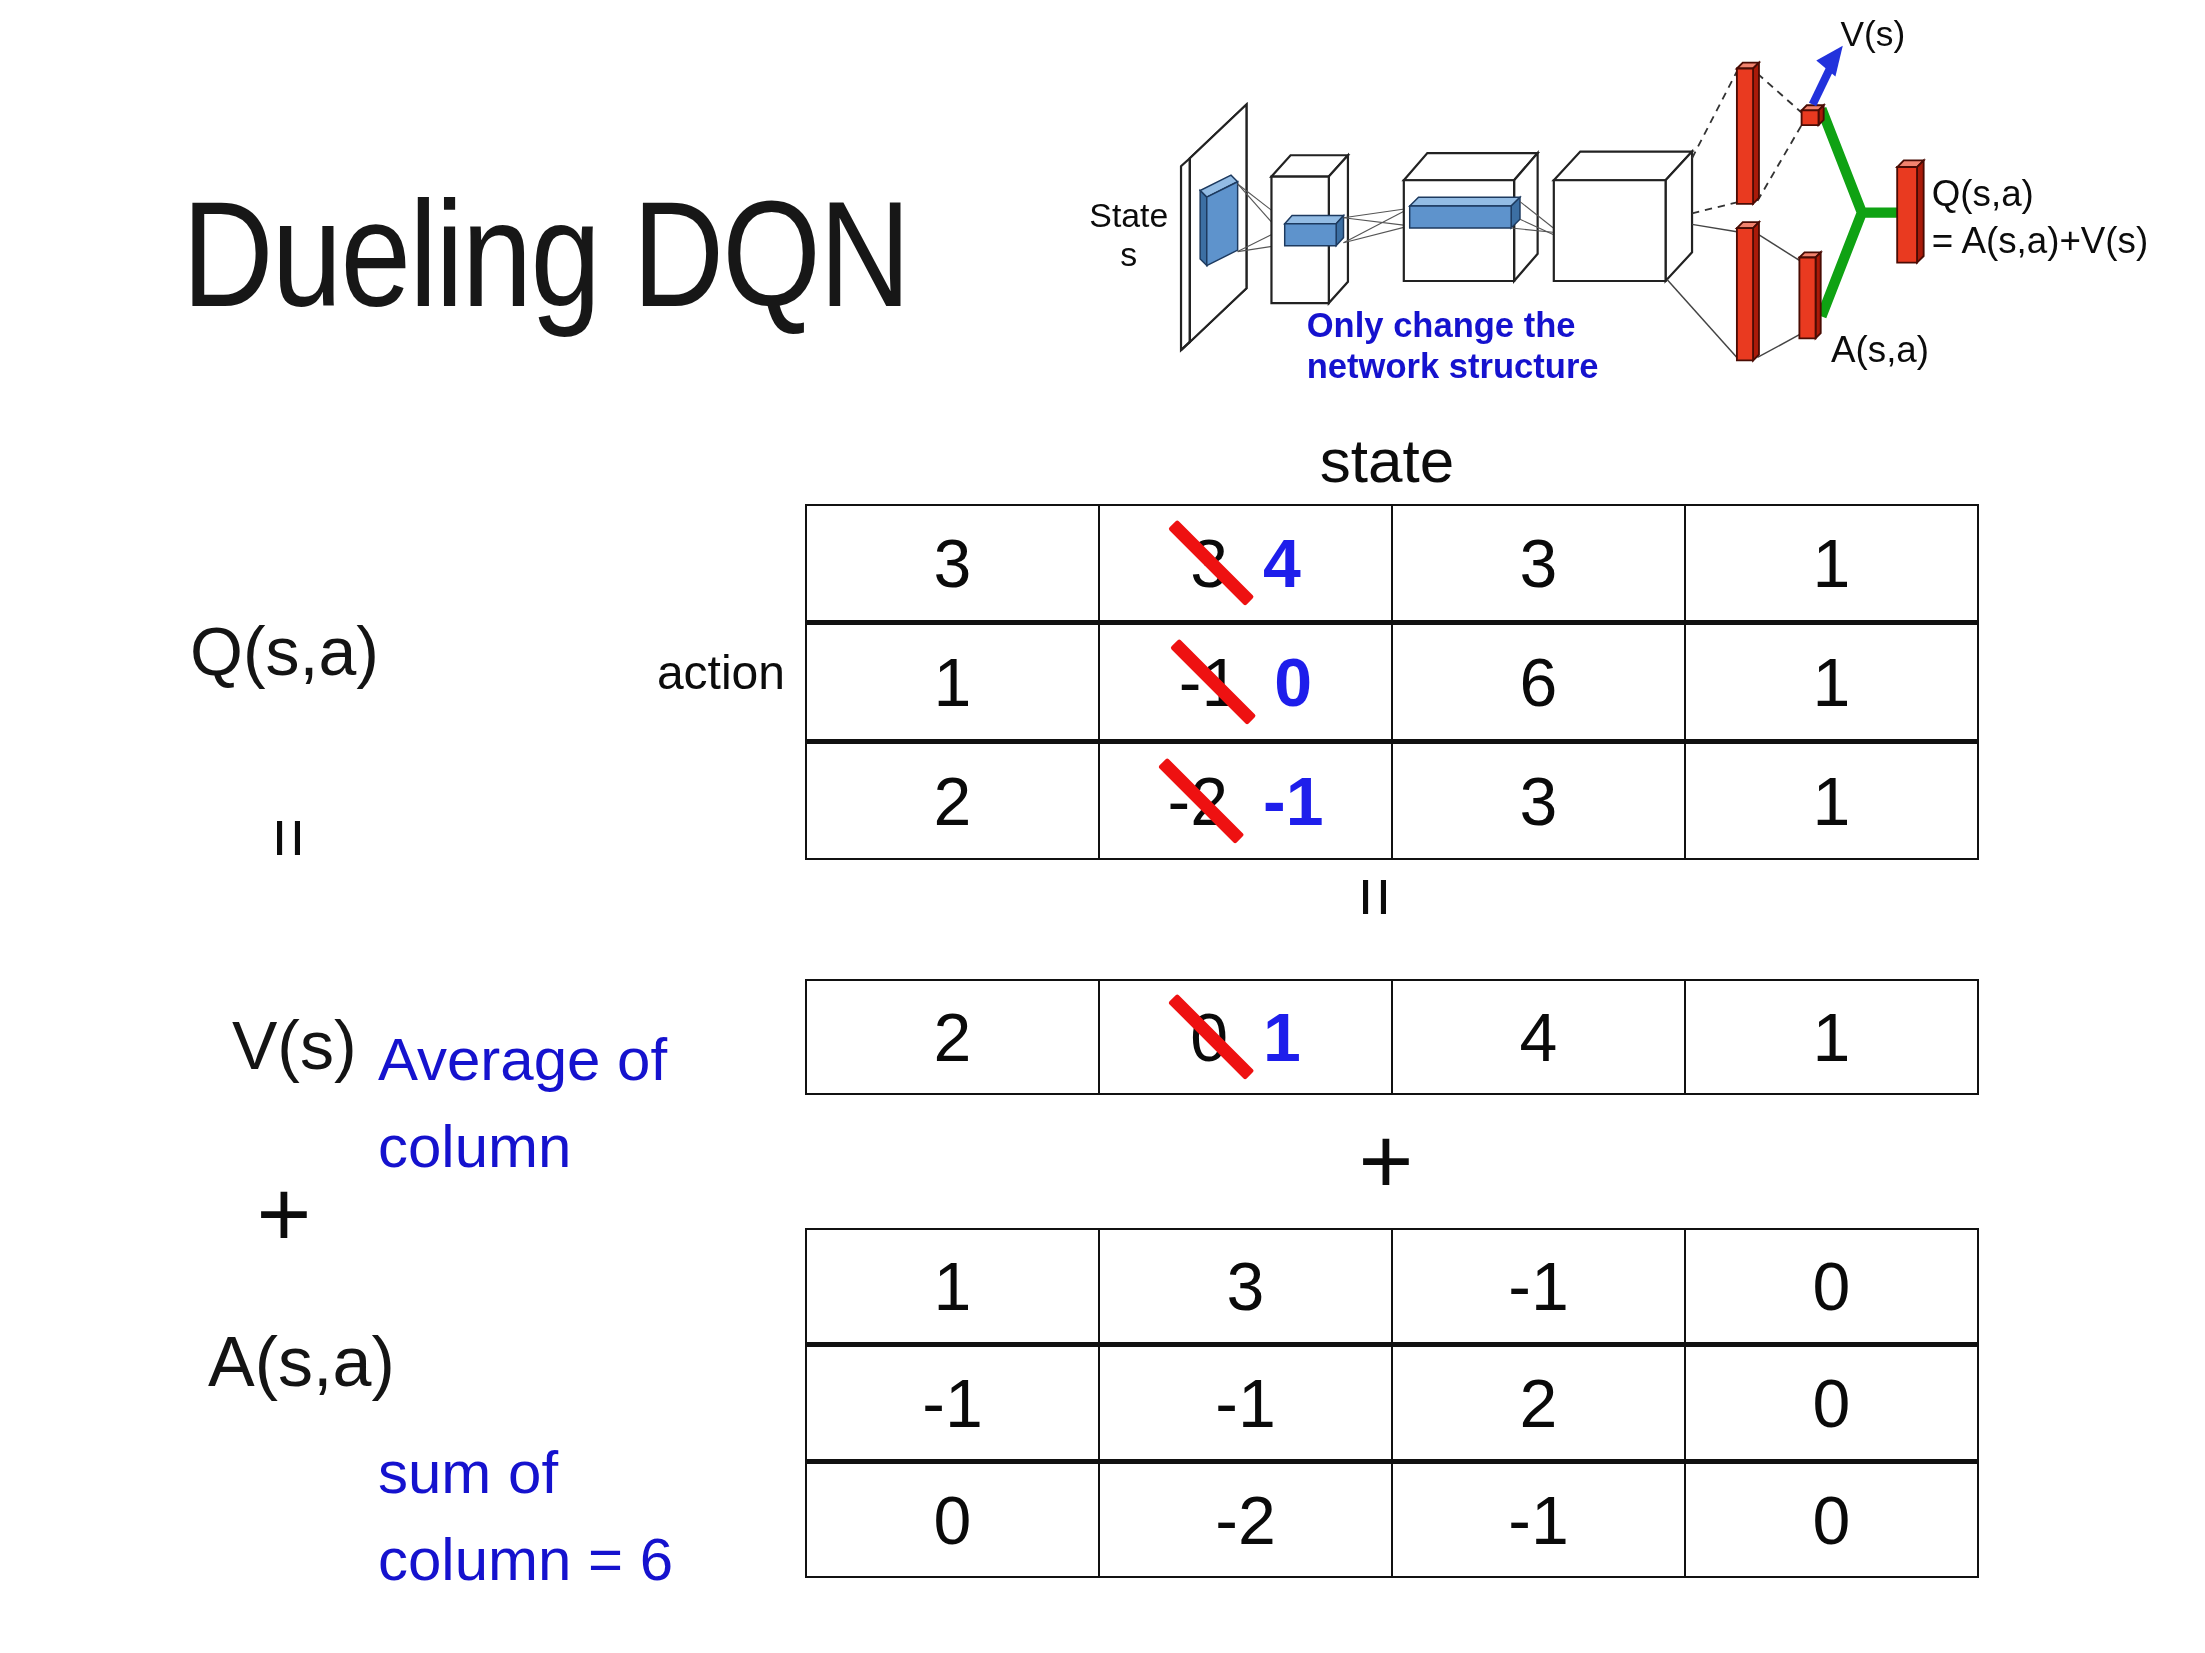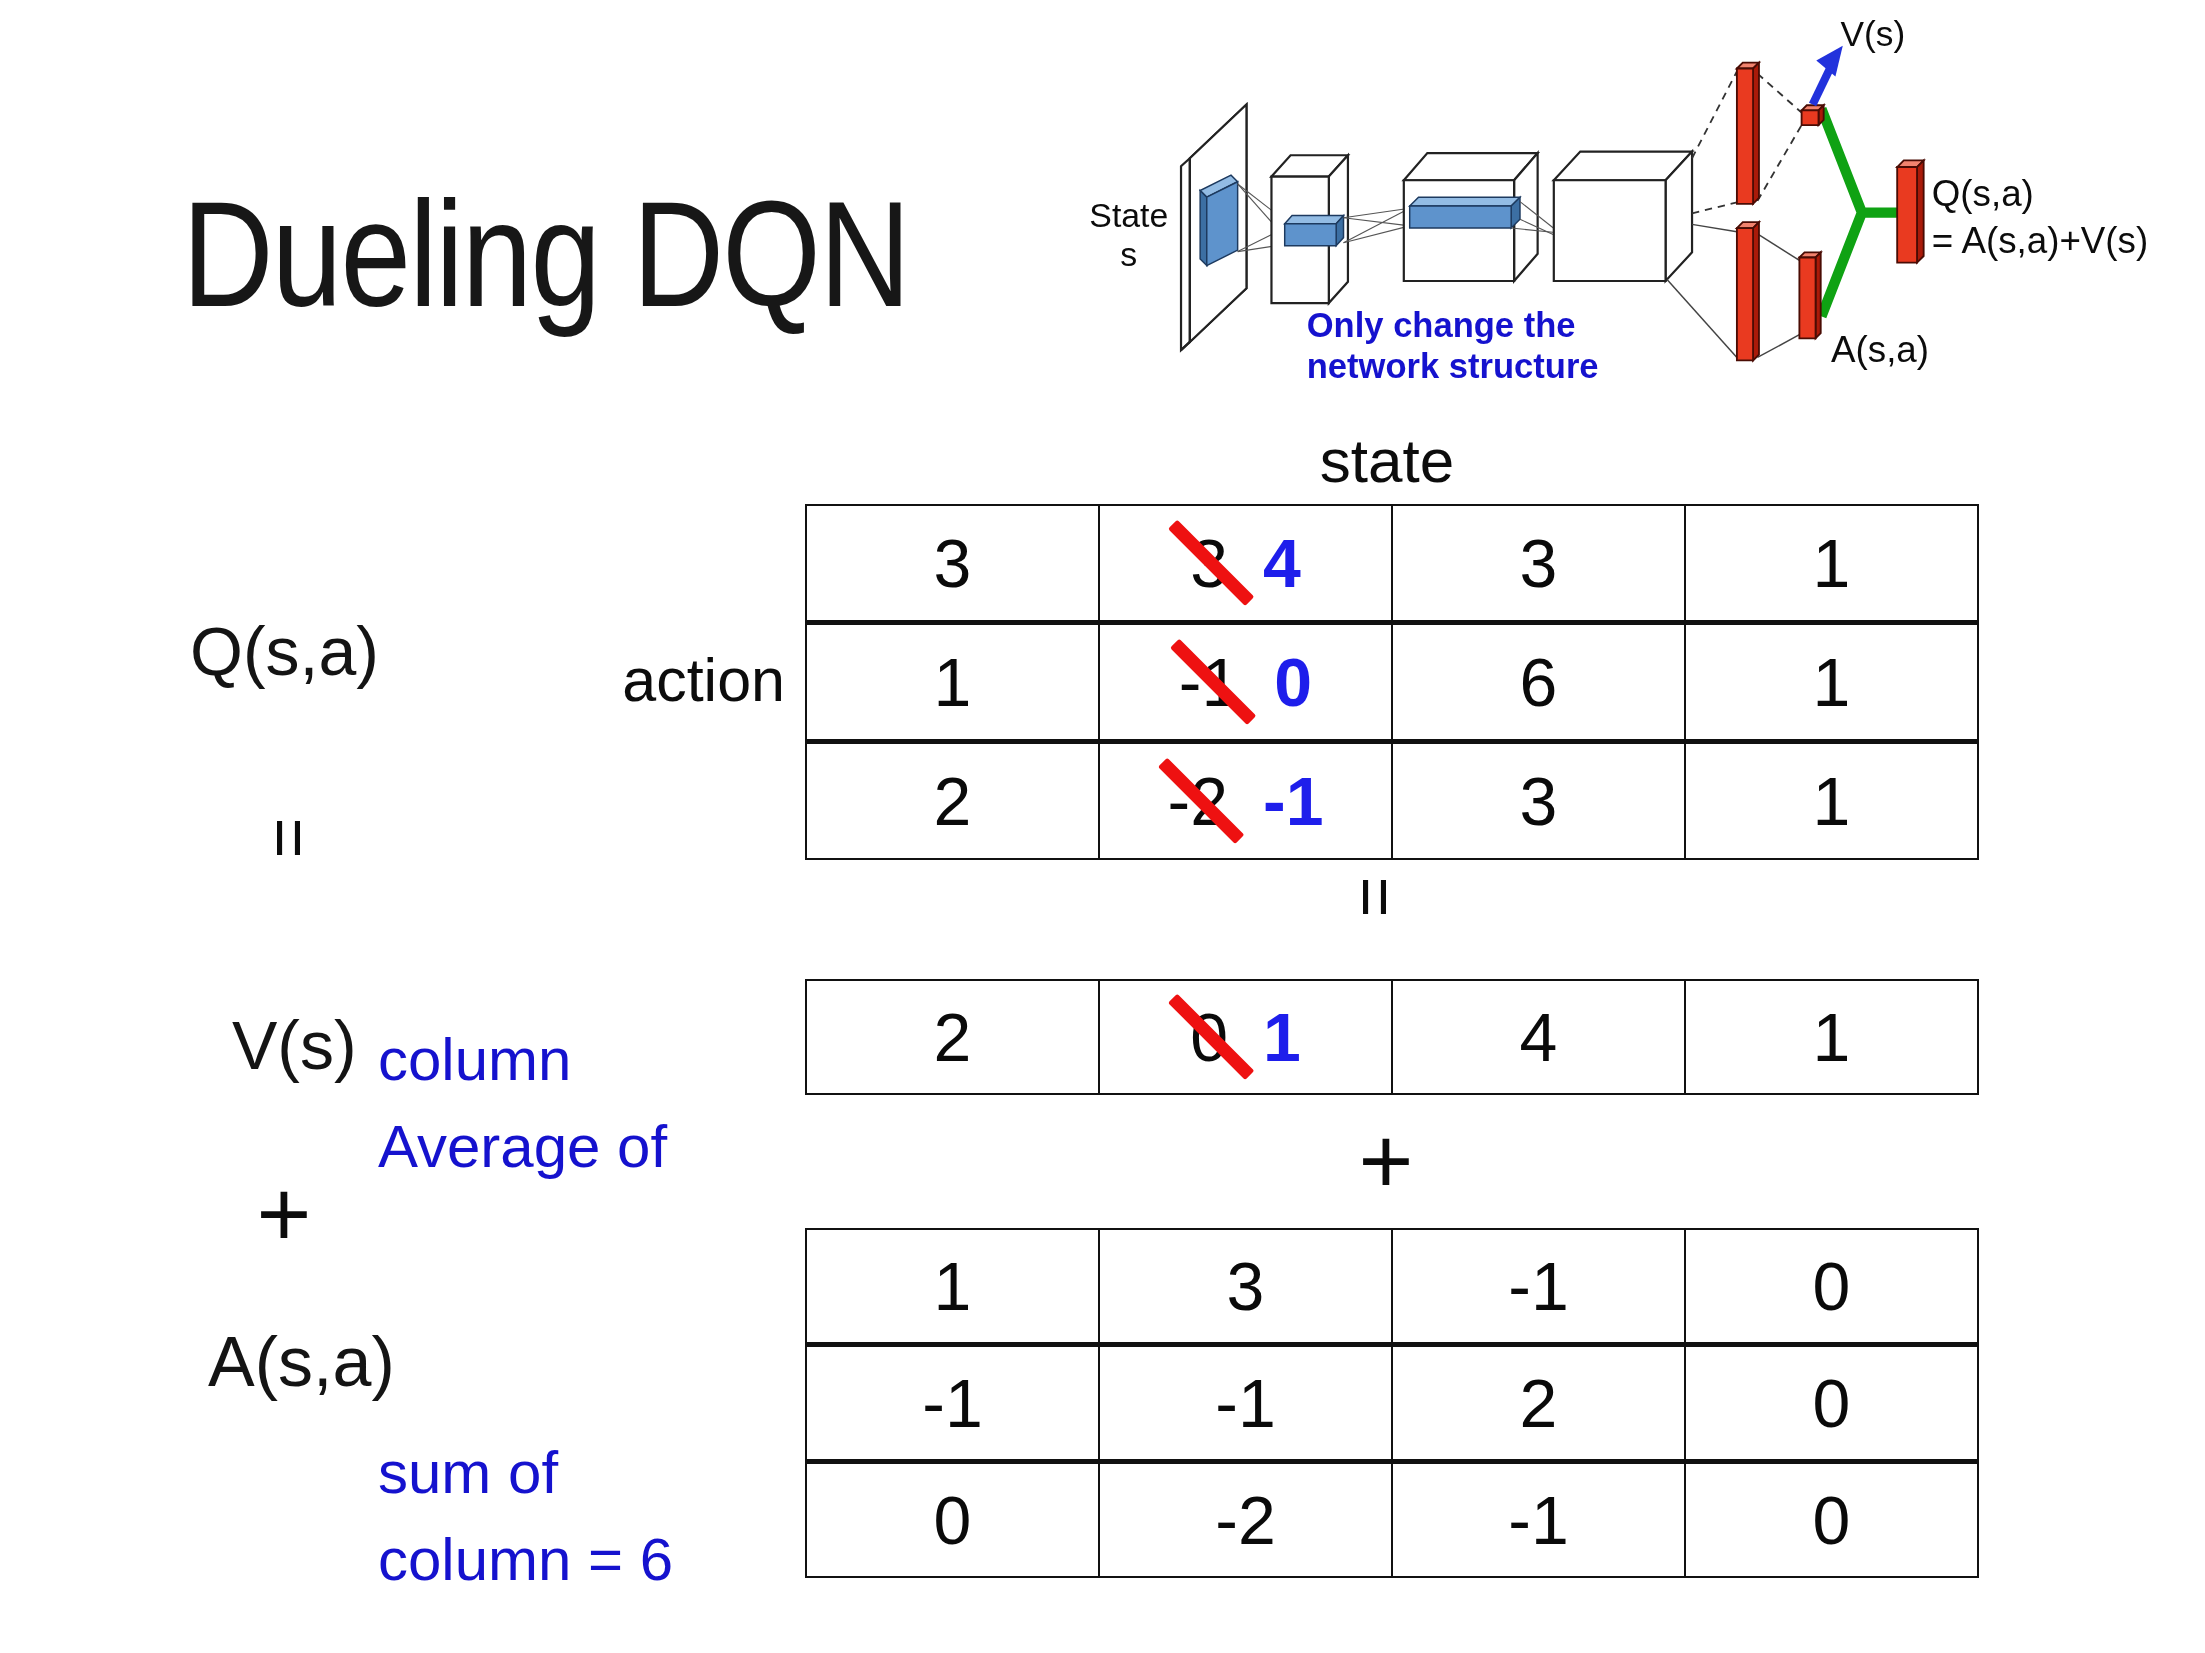--- a/index.html
+++ b/index.html
@@ -5,21 +5,21 @@
   html,body{margin:0;padding:0;background:#ffffff;}
   .slide{position:relative;width:2205px;height:1654px;background:#ffffff;overflow:hidden;
          font-family:"Liberation Sans",sans-serif;color:#141414;}
 
   .abs{position:absolute;}
 
   .title{left:182px;top:175px;font-size:151px;line-height:1.05;font-weight:400;
          letter-spacing:-2.2px;color:#171717;transform:scaleX(0.84);transform-origin:left top;white-space:nowrap;}
 
   .state-header{left:805px;top:425px;width:1164px;text-align:center;font-size:62px;color:#0c0c0c;}
-  .action-label{left:507px;top:645px;width:278px;text-align:right;font-size:61px;color:#0c0c0c;}
+  .action-label{left:507px;top:645px;width:278px;text-align:right;font-size:48px;color:#0c0c0c;}
 
   .q-label{left:190px;top:612px;font-size:68px;}
   .v-label{left:232px;top:1006px;font-size:68px;}
   .a-label{left:208px;top:1322px;font-size:70px;}
 
   .eq-rot{width:103px;height:74px;line-height:74px;text-align:center;font-size:70px;font-weight:400;
           transform:rotate(90deg);color:#0c0c0c;}
   .eq-left{left:237px;top:801px;}
   .eq-center{left:1323px;top:860px;}
 
@@ -180,22 +180,22 @@
 
   <div class="abs state-header">state</div>
   <div class="abs action-label">action</div>
 
   <div class="abs q-label">Q(s,a)</div>
   <div class="abs eq-rot eq-left">=</div>
   <div class="abs eq-rot eq-center">=</div>
 
   <div class="abs v-label">V(s)</div>
   <div class="abs blue-note avg-note">
+    <div>Average of</div>
     <div>column</div>
-    <div>Average of</div>
   </div>
 
   <div class="abs plus plus-left">+</div>
   <div class="abs plus plus-center">+</div>
 
   <div class="abs a-label">A(s,a)</div>
   <div class="abs blue-note sum-note">
     <div>sum of</div>
     <div>column = 6</div>
   </div>

